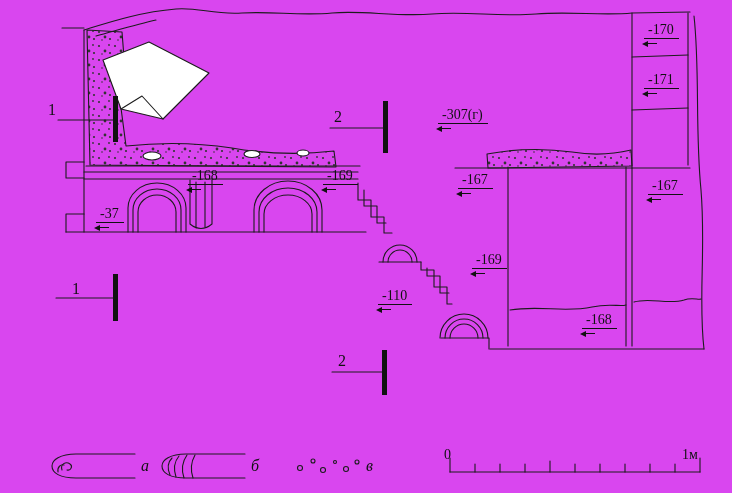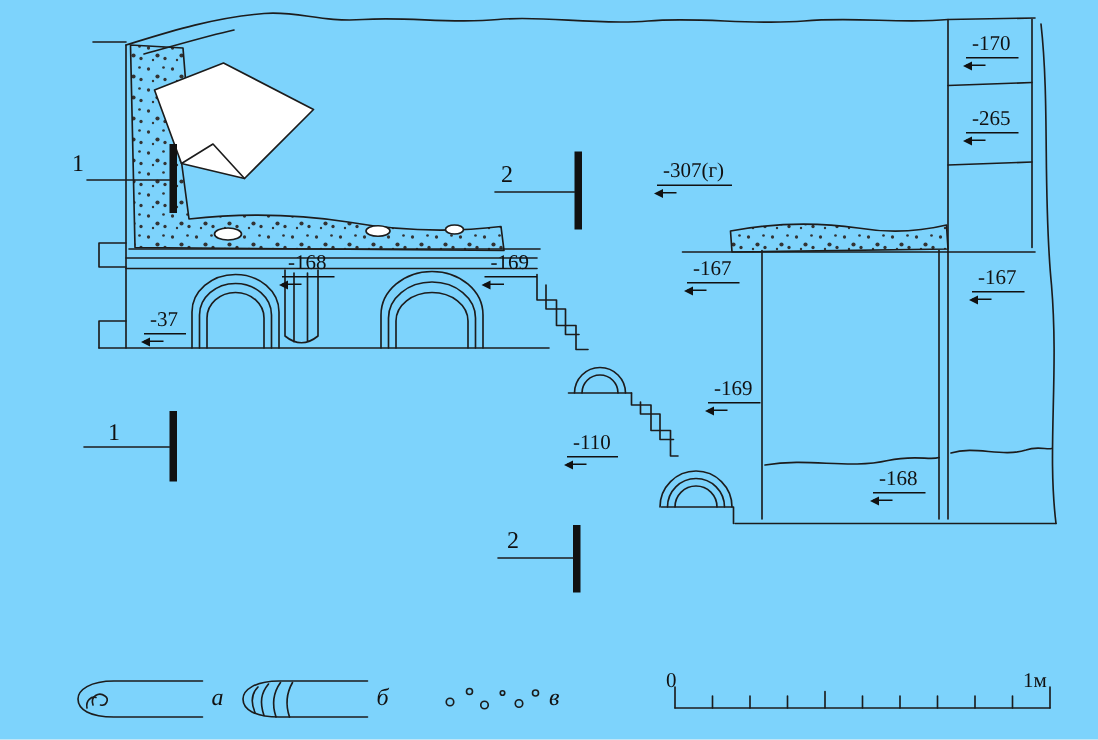--- a/index.html
+++ b/index.html
@@ -1,17 +1,17 @@
 <!DOCTYPE html>
 <html><head>
 <meta charset="utf-8">
 <style>
   html,body { margin:0; padding:0; background:#f5f5f2; }
   .stage {
-    position:relative; width:732px; height:493px; background:#7dd3fc;
+    position:relative; width:732px; height:493px; background:#d946ef;
     font-family:"Liberation Serif", serif; color:#111;
     overflow:hidden;
   }
   svg { position:absolute; left:0; top:0; }
   
   .elev { position:absolute; font-size:14px; line-height:15px; white-space:nowrap; }
   .elev .num { display:inline-block; border-bottom:1.3px solid #111; padding:0 5px 1px 4px; }
   .elev .arr { display:block; height:9px; position:relative; width:16px; }
   .elev .arr::before { content:""; position:absolute; left:0px; top:4px; width:13px; height:1.2px; background:#111; }
   .elev .arr::after  { content:""; position:absolute; left:-2px; top:2px;
@@ -155,21 +155,21 @@
         <path d="M475,464 L475,472 M500,464 L500,472 M525,464 L525,472 M550,461 L550,472 M575,464 L575,472 M600,464 L600,472 M625,464 L625,472 M650,464 L650,472 M675,464 L675,472"></path>
       </g>
     </g>
   </svg>
 
   <div class="elev" style="left:644px; top:22px">
     <span class="num">-170</span>
     <span class="arr"></span>
   </div>
   <div class="elev" style="left:644px; top:72px">
-    <span class="num">-265</span>
+    <span class="num">-171</span>
     <span class="arr"></span>
   </div>
   <div class="elev" style="left:438px; top:107px">
     <span class="num">-307(г)</span>
     <span class="arr"></span>
   </div>
   <div class="elev" style="left:188px; top:168px">
     <span class="num">-168</span>
     <span class="arr"></span>
   </div>

